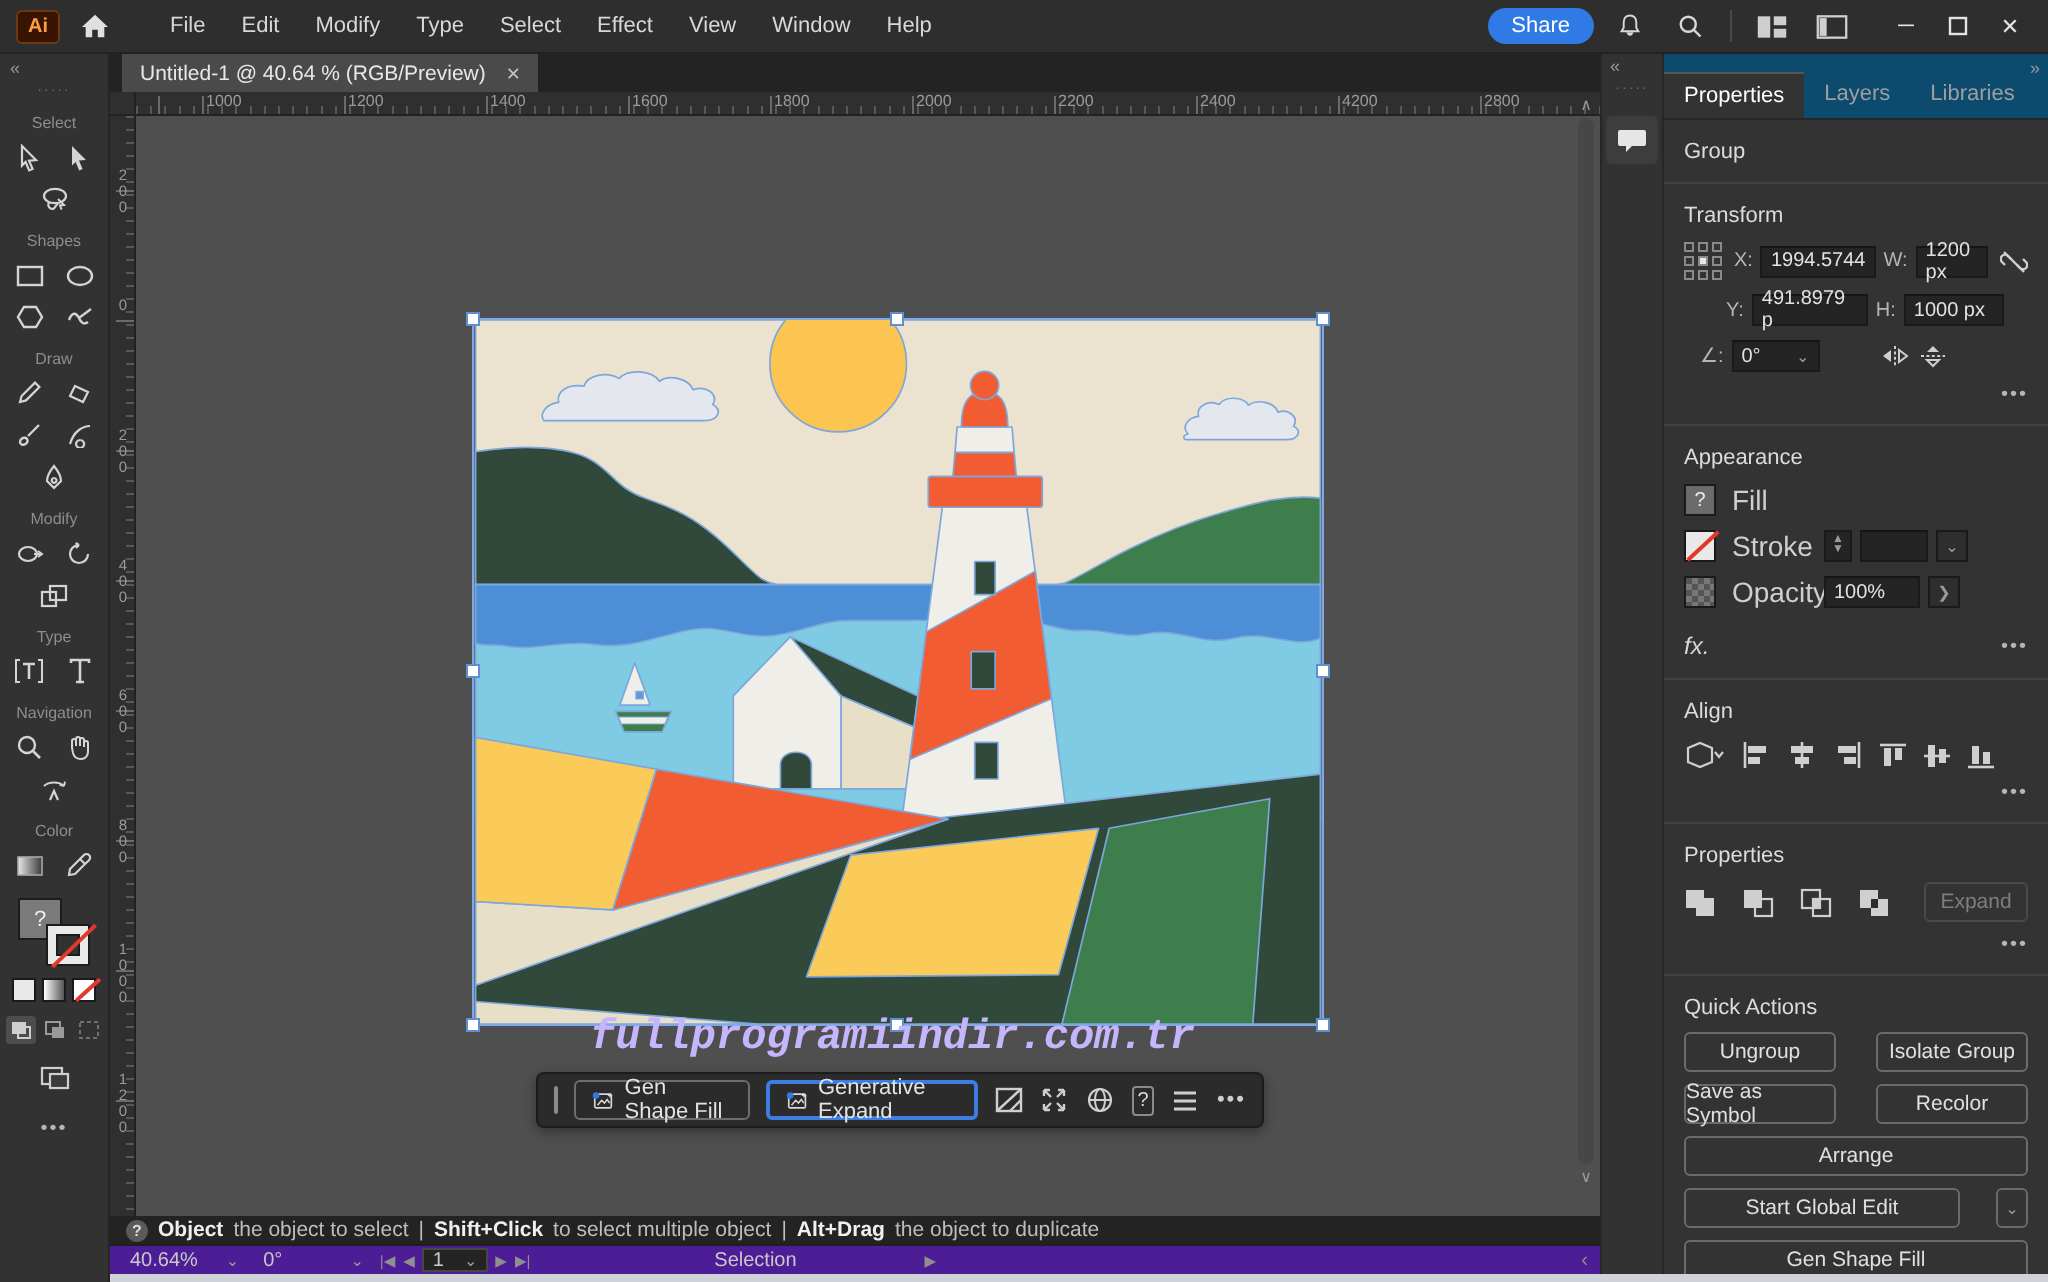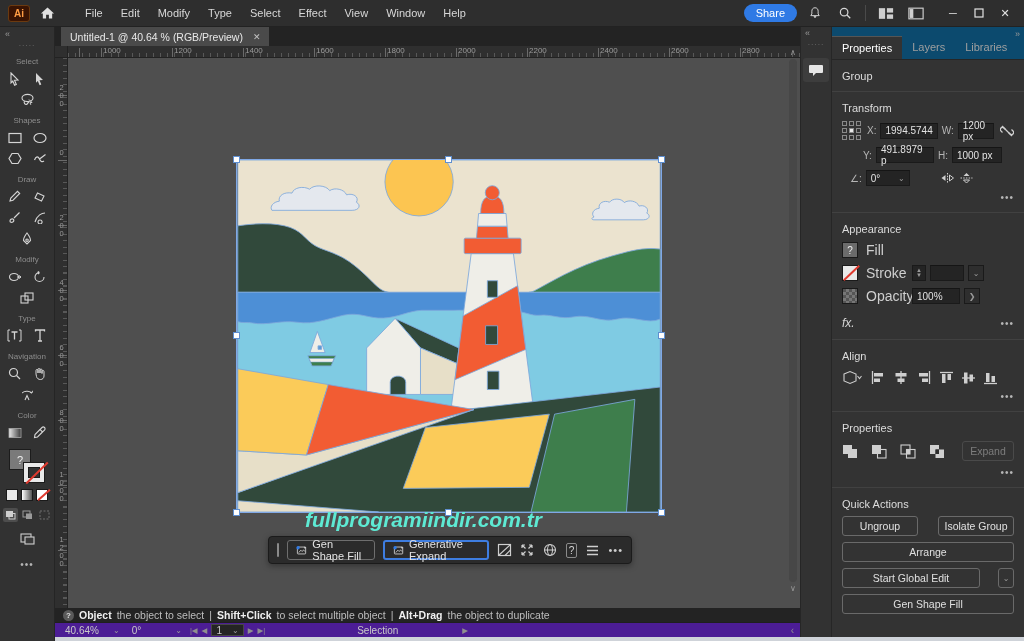--- a/index.html
+++ b/index.html
@@ -49,21 +49,21 @@
   .hruler .major{position:absolute;left:0;right:0;bottom:0;height:9px;background:repeating-linear-gradient(to right,#6a6a6a 0 1px,transparent 1px 71px);background-position-x:33px}
   .hruler span{position:absolute;top:0;font-size:8px;color:#9b9b9b}
   .vruler{position:absolute;left:0;top:12px;width:13px;bottom:0;background:#2f2f2f;border-right:1px solid #222;overflow:hidden}
   .vruler .minor{position:absolute;top:0;bottom:0;right:0;width:4px;background:repeating-linear-gradient(to bottom,#585858 0 1px,transparent 1px 6.5px)}
   .vruler .major{position:absolute;top:0;bottom:0;right:0;width:9px;background:repeating-linear-gradient(to bottom,#6a6a6a 0 1px,transparent 1px 65px);background-position-y:37px}
   .vruler span{position:absolute;left:2px;font-size:7.5px;color:#9b9b9b;writing-mode:vertical-lr;text-orientation:upright;letter-spacing:-1px}
   .rcorner{position:absolute;left:0;top:0;width:13px;height:12px;background:#2f2f2f;border-right:1px solid #222;border-bottom:1px solid #222}
   .artwork{position:absolute;left:182px;top:114px;width:424px;height:352px}
   .selbox{position:absolute;inset:-1px;border:1px solid #7fa8e6;pointer-events:none}
   .hdl{position:absolute;width:7px;height:7px;background:#fff;border:1px solid #5f8fd0}
-  .watermark{position:absolute;left:250px;top:462px;font-family:Liberation Sans, sans-serif;font-style:italic;font-weight:bold;font-size:21px;color:#5eead4}
+  .watermark{position:absolute;left:240px;top:462px;font-family:Liberation Mono, monospace;font-style:italic;font-weight:bold;font-size:21px;color:#c4b5fd}
   
   .ctaskbar{position:absolute;left:213px;top:490px;width:364px;height:28px;background:#2b2b2b;border:1px solid #1b1b1b;border-radius:4px;display:flex;align-items:center;padding:0 8px;gap:8px;box-shadow:0 2px 6px rgba(0,0,0,.35)}
   .dragh{width:3px;height:14px;background:#8a8a8a;border-radius:2px}
   .cbtn{height:20px;border:1px solid #6e6e6e;border-radius:3px;background:#2b2b2b;color:#e3e3e3;font-size:11px;display:flex;align-items:center;gap:5px;padding:0 8px}
   .cbtn.sel{border:2px solid #3e7de0}
   .cicon{width:20px;height:20px;display:flex;align-items:center;justify-content:center}
   .qmark{width:15px;height:15px;border:1px solid #8a8a8a;border-radius:2px;color:#d8d8d8;font-size:10px;display:flex;align-items:center;justify-content:center}
   
   .vscroll{position:absolute;right:1px;top:2px;width:12px;bottom:48px;display:flex;flex-direction:column;align-items:center;justify-content:space-between;color:#9a9a9a;font-size:8px}
   .vscroll .track{flex:1;width:8px;margin:2px 0;background:#474747;border-radius:4px}
@@ -385,21 +385,21 @@
     <div class="minor"></div>
       <div class="major"></div>
     <span style="left:35px">1000</span>
     <span style="left:106px">1200</span>
     <span style="left:177px">1400</span>
     <span style="left:248px">1600</span>
     <span style="left:319px">1800</span>
     <span style="left:390px">2000</span>
     <span style="left:461px">2200</span>
     <span style="left:532px">2400</span>
-    <span style="left:603px">2600</span>
+    <span style="left:603px">4200</span>
     <span style="left:674px">2800</span>
   </div>
   <div class="vruler">
     <div class="minor"></div>
       <div class="major"></div>
     <span style="top:25px">200</span>
     <span style="top:90px">0</span>
     <span style="top:155px">200</span>
     <span style="top:220px">400</span>
     <span style="top:285px">600</span>
@@ -741,20 +741,24 @@
     </div>
     <div class="moreright">•••</div>
     <div class="divider"></div>
 
     <div class="sechead">Quick Actions</div>
     <div class="qrow">
       <span class="qbtn">Ungroup</span>
       <span class="qbtn">Isolate Group</span>
     </div>
     <div class="qrow">
+      <span class="qbtn">Save as Symbol</span>
+      <span class="qbtn">Recolor</span>
+    </div>
+    <div class="qrow">
       <span class="qbtn">Arrange</span>
     </div>
     <div class="qrow">
       <span class="qbtn">Start Global Edit</span>
       <span class="gedrop">⌄</span>
     </div>
     <div class="qrow">
       <span class="qbtn">Gen Shape Fill</span>
     </div>
 

